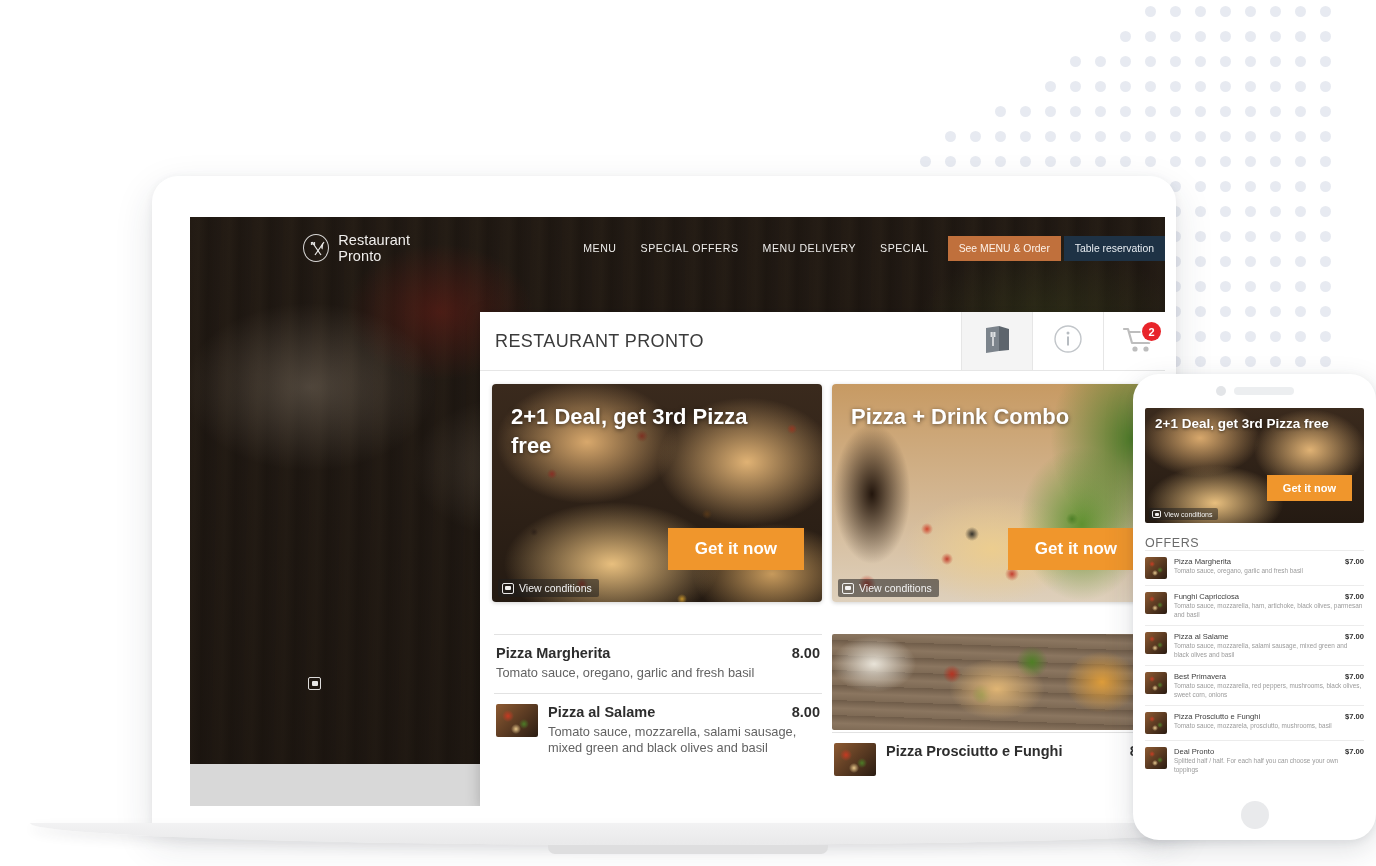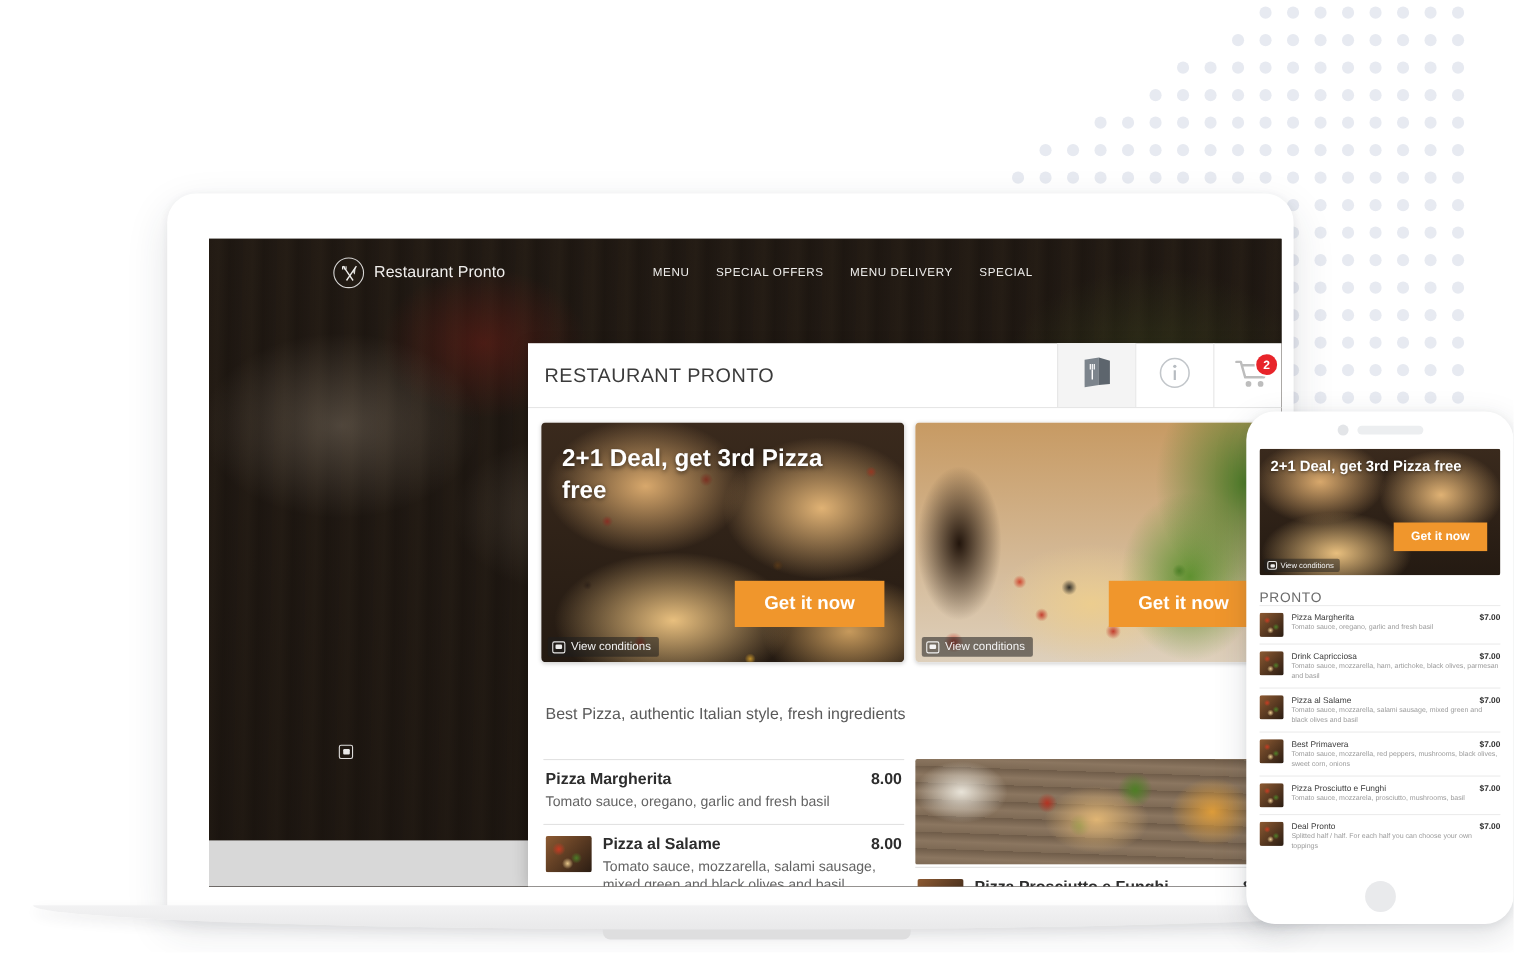--- a/index.html
+++ b/index.html
@@ -527,20 +527,24 @@
             </svg>
           </div>
           <span id="brand-name">Restaurant Pronto</span>
         </div>
         <div id="nav-links">
           <span class="nav-link">MENU</span>
           <span class="nav-link">SPECIAL OFFERS</span>
           <span class="nav-link">MENU DELIVERY</span>
           <span class="nav-link">SPECIAL</span>
         </div>
+        <div id="nav-cta">
+          <span class="nav-btn" id="btn-menu-order">See MENU &amp; Order</span>
+          <span class="nav-btn" id="btn-reservation">Table reservation</span>
+        </div>
       </div>
 
       <div id="widget">
         <div id="widget-head">
           <div id="widget-title">RESTAURANT PRONTO</div>
           <div class="widget-tab active">
             <span>
               <svg width="27" height="29" viewBox="0 0 27 29">
                 <path d="M2 3 L15 1 L15 26 L2 28 Z" fill="#7c848c"></path>
                 <path d="M15 1 L25 4 L25 25 L15 26 Z" fill="#5d656d"></path>
@@ -580,32 +584,32 @@
               <div class="promo-cond">
                 <span class="promo-cond-icon">
                     <i></i>
                   </span>
                 <span class="promo-cond-text">View conditions</span>
               </div>
             </div>
 
             <div class="promo">
               <div class="promo-bg" id="promo2-bg"></div>
+              <div class="promo-title">Pizza + Drink Combo</div>
               <div class="promo-cta">Get it now</div>
               <div class="promo-cond">
                 <span class="promo-cond-icon">
                     <i></i>
                   </span>
                 <span class="promo-cond-text">View conditions</span>
               </div>
             </div>
 
           </div>
 
-          <div id="widget-tagline">Best Pizza, authentic Italian style, fresh ingredients</div>
 
           <div id="menu-cols">
 
             <div class="menu-col">
               <div class="menu-row">
                 <div class="menu-main">
                   <div class="menu-head">
                     <span class="menu-name">Pizza Margherita</span>
                     <span class="menu-price">8.00</span>
                   </div>
@@ -663,38 +667,38 @@
         <div id="phone-promo-title">2+1 Deal, get 3rd Pizza free</div>
         <div id="phone-promo-cta">Get it now</div>
         <div id="phone-promo-cond">
           <span class="promo-cond-icon">
               <i></i>
             </span>
           <span>View conditions</span>
         </div>
       </div>
 
-      <div id="phone-section">PRONTO</div>
+      <div id="phone-section">OFFERS</div>
 
       <div class="phone-row">
         <div class="phone-thumb"></div>
         <div class="phone-main">
           <div class="phone-head">
             <span class="phone-name">Pizza Margherita</span>
             <span class="phone-price">$7.00</span>
           </div>
           <div class="phone-desc">Tomato sauce, oregano, garlic and fresh basil</div>
         </div>
       </div>
 
       <div class="phone-row">
         <div class="phone-thumb"></div>
         <div class="phone-main">
           <div class="phone-head">
-            <span class="phone-name">Drink Capricciosa</span>
+            <span class="phone-name">Funghi Capricciosa</span>
             <span class="phone-price">$7.00</span>
           </div>
           <div class="phone-desc">Tomato sauce, mozzarella, ham, artichoke, black olives, parmesan and basil</div>
         </div>
       </div>
 
       <div class="phone-row">
         <div class="phone-thumb"></div>
         <div class="phone-main">
           <div class="phone-head">

